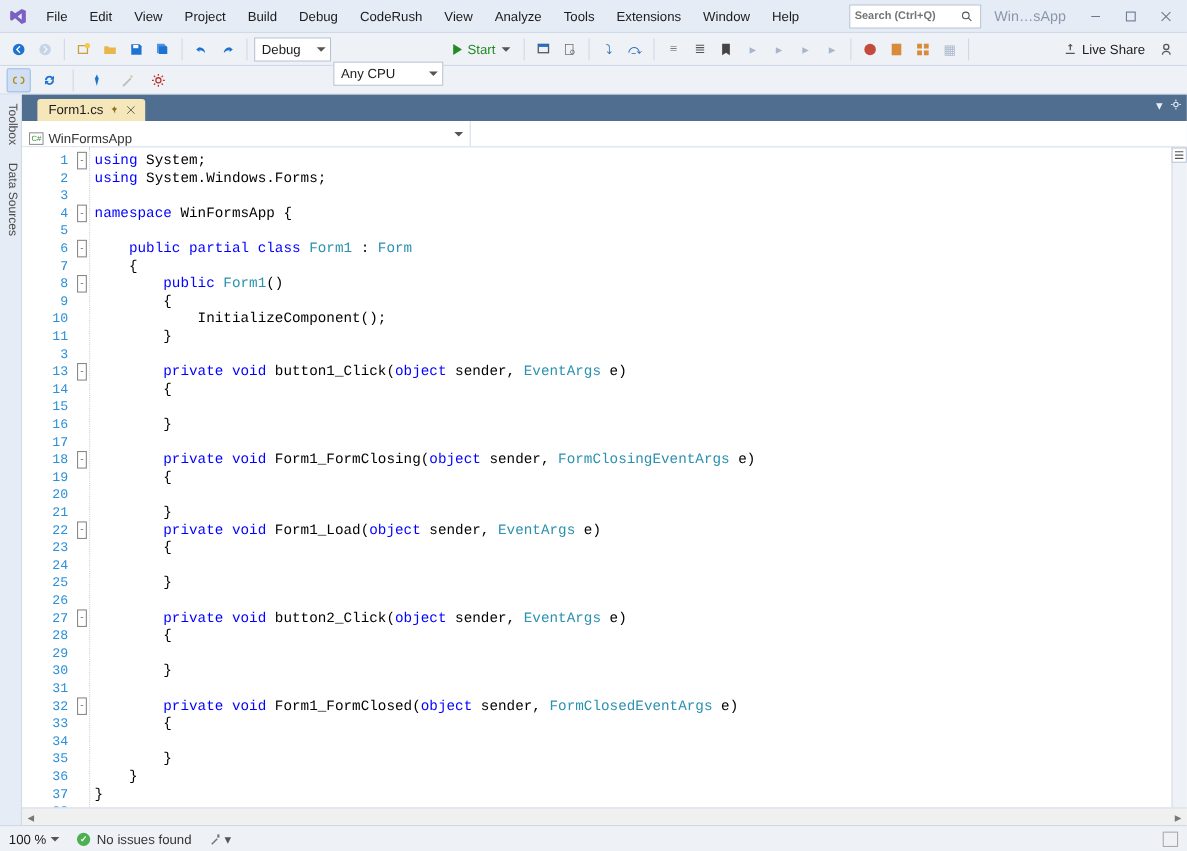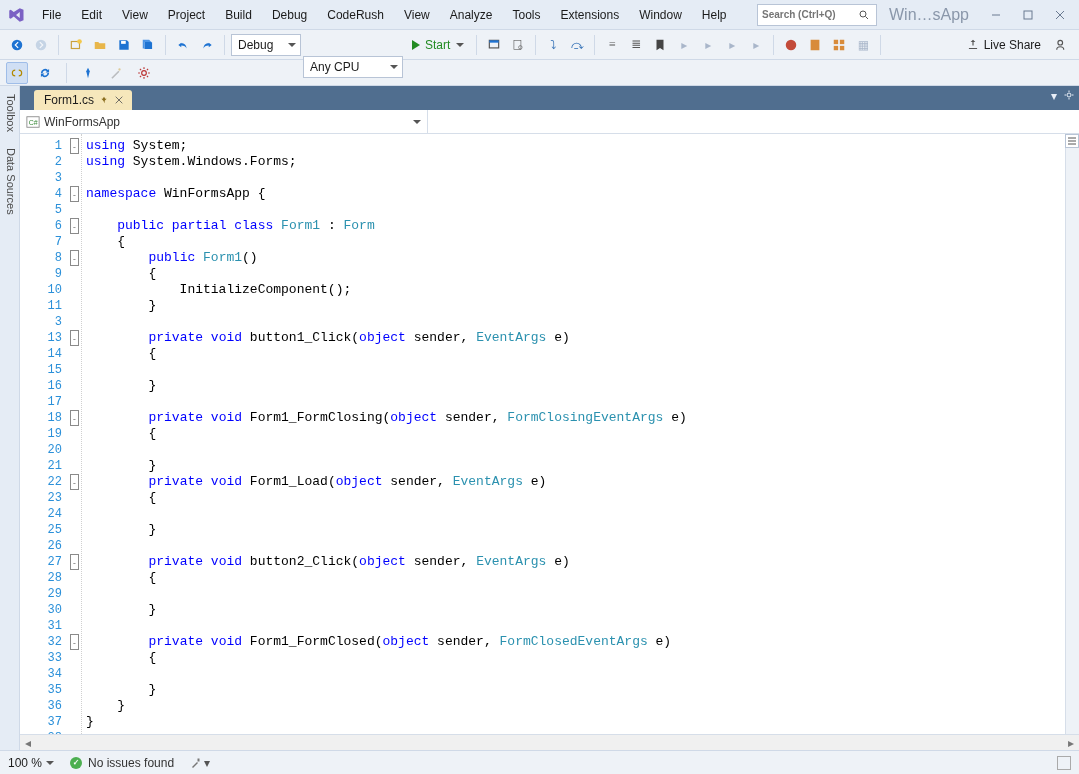--- a/index.html
+++ b/index.html
@@ -54,21 +54,21 @@
     border: none;
     outline: none;
     font-size: 10px;
     color: #777;
     width: 96px;
     background: transparent;
     font-weight: bold;
   }
   .title-app {
     color: #8a97aa;
-    font-size: 16px;
+    font-size: 13px;
     padding: 0 4px;
   }
   .win-controls { display: flex; gap: 2px; }
   .win-btn {
     width: 30px; height: 22px;
     display: flex; align-items: center; justify-content: center;
     color: #6a7a91;
   }
   
   .toolbar {
@@ -184,21 +184,21 @@
   .doc-tabs-right {
     position:absolute; right:4px; top:3px;
     display:flex; gap:6px; color:#e8eef7;
   }
   .nav-bar {
     height:24px;
     border-bottom:1px solid #d6dee9;
     display:flex;
   }
   .nav-cell {
-    display:flex; align-items:center; gap:4px;
+    display:flex; align-items:flex-end; gap:4px;
     padding:0 6px;
     border-right:1px solid #d6dee9;
     position:relative;
     font-size:12px;
     color:#333;
   }
   .nav-cell:nth-child(1){flex:0 0 408px;}
   .nav-cell:nth-child(2){flex:0 0 300px;}
   .nav-cell:nth-child(3){flex:1;}
   .nav-cell::after {

